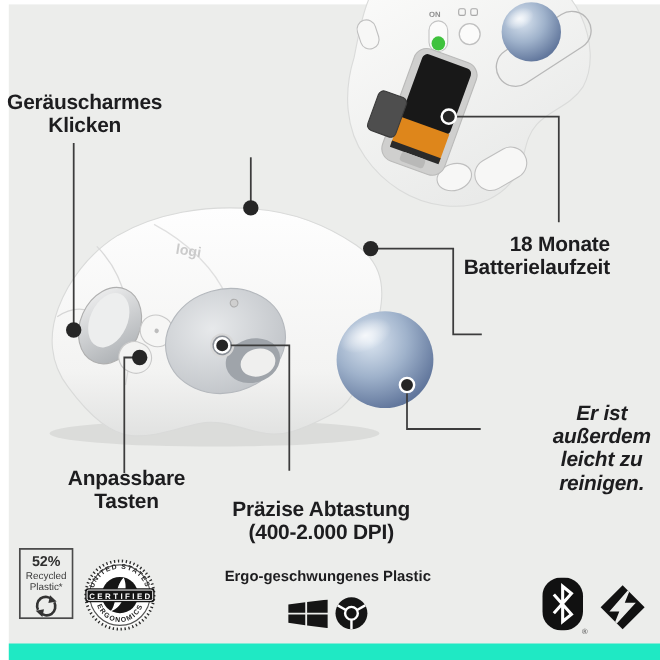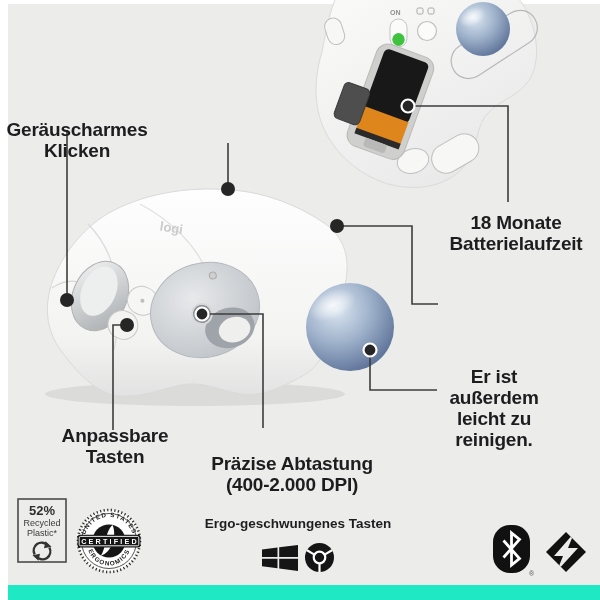--- a/index.html
+++ b/index.html
@@ -133,25 +133,25 @@
       <circle cx="67" cy="300" r="7"></circle>
       <circle cx="228" cy="189" r="7"></circle>
       <circle cx="337" cy="226" r="7"></circle>
       <circle cx="127" cy="325" r="7"></circle>
       <circle cx="408" cy="106" r="6.5" stroke="#FFFFFF" stroke-width="2.2"></circle>
       <circle cx="202" cy="314" r="6.5" stroke="#FFFFFF" stroke-width="2.2"></circle>
       <circle cx="370" cy="350" r="6.5" stroke="#FFFFFF" stroke-width="2.2"></circle>
     </g>
   </svg>
 
-  <div class="callout-label" style="left:77px;top:84px;margin-top:36px;">Geräuscharmes
+  <div class="callout-label" style="left:77px;top:84px;">Geräuscharmes
 Klicken</div>
-  <div class="callout-label" style="left:516px;top:213px;">18 Monate
+  <div class="callout-label" style="left:488px;top:213px;text-align:right;">18 Monate
 Batterielaufzeit</div>
-  <div class="callout-label" style="left:494px;top:367px;">Er ist außerdem
+  <div class="callout-label" style="left:547px;top:367px;font-style:italic;">Er ist außerdem
 leicht zu reinigen.</div>
   <div class="callout-label" style="left:115px;top:426px;">Anpassbare
 Tasten</div>
   <div class="callout-label" style="left:292px;top:454px;">Präzise Abtastung
 (400-2.000 DPI)</div>
 
   <div class="badge" style="left:17px;top:498px;">
     <svg width="50" height="65" viewBox="0 0 50 65">
       <rect x="1" y="1" width="48" height="63" fill="none" stroke="#4A4A4A" stroke-width="1.6"></rect>
       <text x="25" y="17" text-anchor="middle" font-size="13" font-weight="bold" fill="#2E2E2E">52%</text>
@@ -181,21 +181,21 @@
         <textPath href="#sealBot" startOffset="50%">ERGONOMICS</textPath>
       </text>
       <circle cx="33" cy="33" r="16.5" fill="#161616"></circle>
       <path d="M36.5,17 C28,25 31,40 24.5,48 C36.5,44 41,27 36.5,17 Z" fill="#FFFFFF"></path>
       <rect x="1.5" y="26.8" width="63" height="12.6" rx="2.5" fill="#161616"></rect>
       <rect x="3.2" y="28.4" width="59.6" height="9.4" rx="1.5" fill="none" stroke="#FFFFFF" stroke-width="0.9"></rect>
       <text x="34" y="36.4" text-anchor="middle" font-size="7.2" font-weight="bold" fill="#FFFFFF" letter-spacing="2.2">CERTIFIED</text>
     </svg>
   </div>
 
-  <div class="footer-caption" style="left:298px;top:516px;">Ergo-geschwungenes Tasten</div>
+  <div class="footer-caption" style="left:298px;top:516px;">Ergo-geschwungenes Plastic</div>
   <div class="badge" style="left:262px;top:545px;">
     <svg width="36" height="26" viewBox="0 0 36 26" fill="#151515">
       <path d="M0,4.6 L15.5,2.4 V12 H0 Z"></path>
       <path d="M17.2,2.2 L36,0 V12 H17.2 Z"></path>
       <path d="M0,13.7 H15.5 V23.3 L0,21.2 Z"></path>
       <path d="M17.2,13.7 H36 V26 L17.2,23.6 Z"></path>
     </svg>
   </div>
   <div class="badge" style="left:304px;top:542px;">
     <svg width="31" height="31" viewBox="0 0 31 31">

